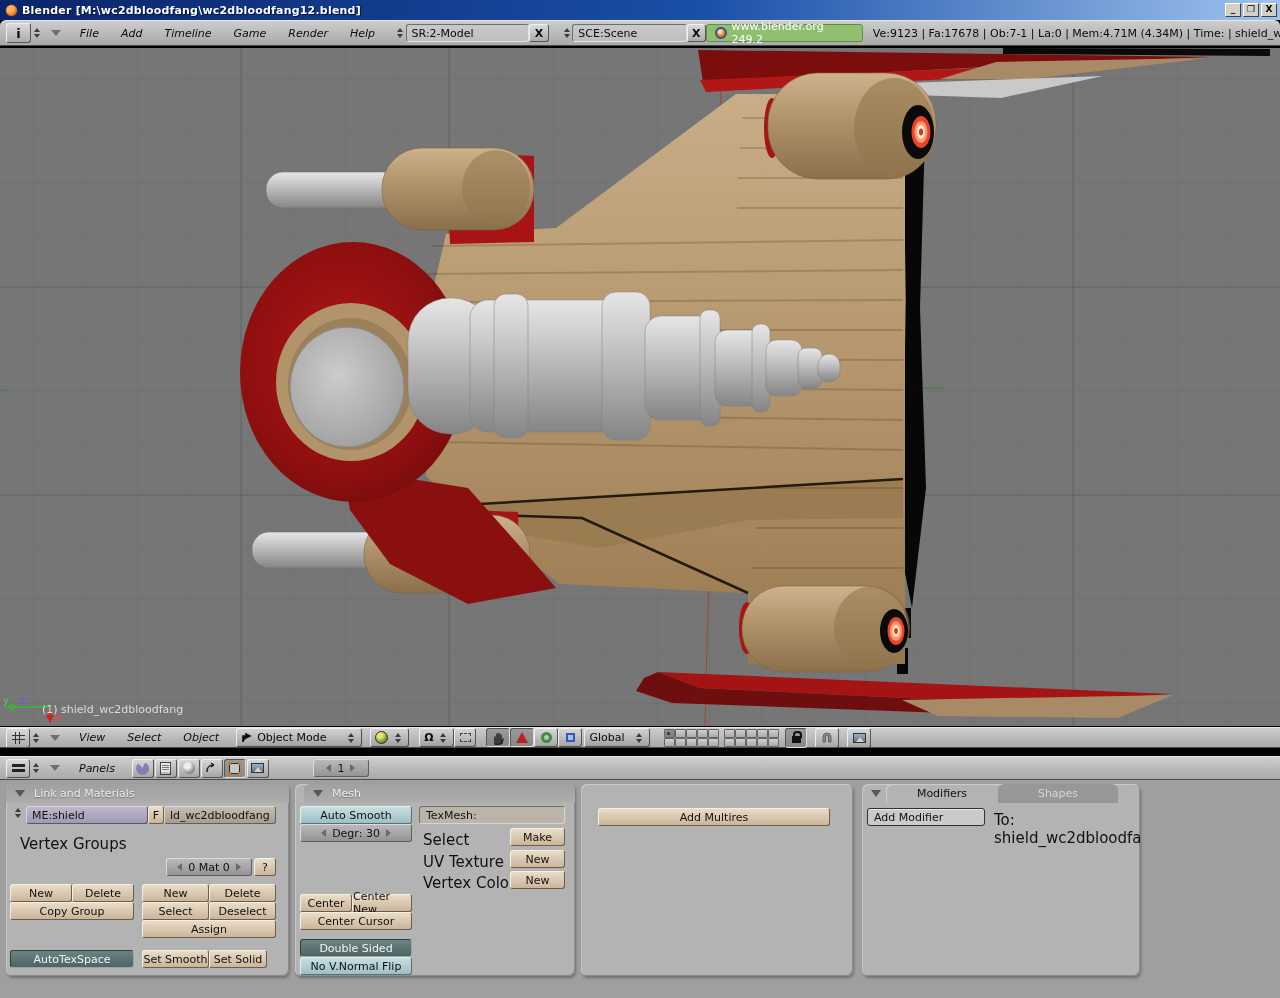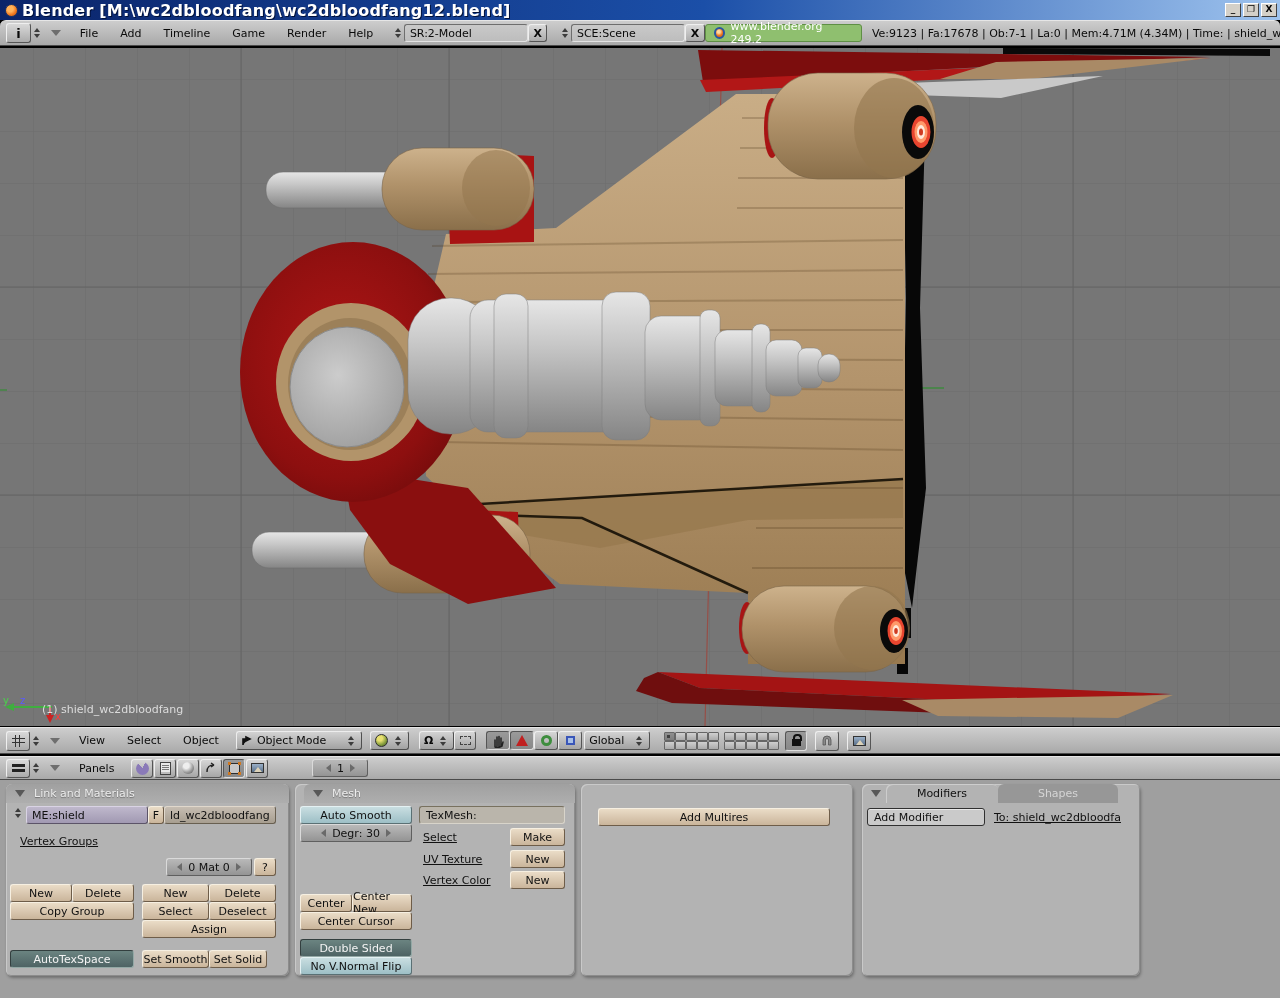--- a/index.html
+++ b/index.html
@@ -7,33 +7,33 @@
     font-family:"DejaVu Sans","Liberation Sans",sans-serif; }
   .app { position:relative; width:1280px; height:998px; background:#000; }
 
   
   .titlebar { position:absolute; left:0; top:0; width:1280px; height:20px;
     background:linear-gradient(90deg,#0a246a 0%,#1b4fa8 55%,#9ec3ee 100%);
     display:flex; align-items:center; padding:0 3px; }
   .blender-logo { width:13px; height:13px; border-radius:50%;
     background:radial-gradient(circle at 38% 35%,#ffb25a 0 30%,#f07820 60%,#b34f10 100%);
     border:1px solid #25355f; margin:0 4px 0 2px; }
-  .title-text { color:#fff; font-weight:bold; font-size:16px; letter-spacing:.2px;
+  .title-text { color:#fff; font-weight:bold; font-size:11px; letter-spacing:.2px;
     text-shadow:1px 1px 0 #00113a; white-space:nowrap; }
   .winbtns { margin-left:auto; display:flex; gap:2px; }
   .winbtn { width:16px; height:14px; background:#d4d0c8; border:1px solid;
     border-color:#fff #404040 #404040 #fff; font-size:9px; line-height:11px;
     text-align:center; color:#000; font-weight:bold; }
 
   
   .hdr { position:absolute; left:0; width:1280px;
     background:linear-gradient(#cdcdcd,#a9a9a9);
     border-top:1px solid #e6e6e6; border-bottom:1px solid #4a4a4a;
     display:flex; align-items:center; font-size:11px; color:#0a0a0a; }
-  .hdr .menu { padding:0 11px; cursor:default; }
+  .hdr .menu { padding:0 11px; cursor:default;font-style:italic; }
   .stepper { display:inline-flex; flex-direction:column; justify-content:center;
     gap:2px; width:12px; align-items:center; }
   .tri-u { width:0; height:0; border-left:3px solid transparent; border-right:3px solid transparent; border-bottom:4px solid #3c3c3c; }
   .tri-d { width:0; height:0; border-left:3px solid transparent; border-right:3px solid transparent; border-top:4px solid #3c3c3c; }
   .tri-collapse { width:0; height:0; border-left:5px solid transparent; border-right:5px solid transparent; border-top:6px solid #6e6e6e; margin:0 8px; }
   .bevelbtn { background:linear-gradient(#d9d9d9,#ababab); border:1px solid;
     border-color:#efefef #555 #555 #efefef; border-radius:3px;
     display:flex; align-items:center; justify-content:center; }
   .sunkfield { background:linear-gradient(#c9c9c9,#bdbdbd); border:1px solid;
     border-color:#6e6e6e #e2e2e2 #e2e2e2 #6e6e6e; border-radius:3px;
@@ -109,21 +109,21 @@
   .numf { background:linear-gradient(#b9b9b9,#949494); border:1px solid;
     border-color:#dadada #5f5f5f #5f5f5f #dadada; gap:6px; }
   .txtf { background:#bab5ab; border:1px solid; border-color:#78715f #d8d4ca #d8d4ca #78715f;
     justify-content:flex-start; padding-left:6px; }
   .menuf { background:#cacaca; border:1px solid #303030; box-shadow:inset 0 1px 0 #e8e8e8;
     justify-content:flex-start; padding-left:6px; }
   .mef { background:linear-gradient(#bfb8cc,#a199b2); border:1px solid;
     border-color:#d9d3e4 #5c5468 #5c5468 #d9d3e4; justify-content:flex-start; padding-left:5px; }
   .idf { background:linear-gradient(#c6bdb2,#a79e90); border:1px solid;
     border-color:#e0d8cc #685f50 #685f50 #e0d8cc; justify-content:flex-start; padding-left:5px; }
-  .lbl { position:absolute; font-size:11px; color:#111;text-decoration:underline; }
+  .lbl { position:absolute; font-size:15px; color:#111; }
   .arr-l { width:0; height:0; border-top:4px solid transparent; border-bottom:4px solid transparent; border-right:5px solid #6a6a6a; }
   .arr-r { width:0; height:0; border-top:4px solid transparent; border-bottom:4px solid transparent; border-left:5px solid #6a6a6a; }
   .tab { position:absolute; top:0; height:19px; display:flex; align-items:center; justify-content:center;
     font-size:11px; border-radius:6px 6px 0 0; }
   .tab.active { background:#b3b3b3; color:#111; box-shadow:inset 1px 1px 0 #cdcdcd; }
   .tab.inactive { background:#979797; color:#d5d5d5; }
 
   .pacman { width:13px; height:13px; border-radius:50%;
     background:conic-gradient(from 315deg, transparent 0 68deg, #8a7ab8 68deg 360deg); border:0; }
   .doc-glyph { width:11px; height:13px; background:#e8e8e8; border:1px solid #444;
@@ -335,21 +335,21 @@
       <polygon points="3,13 12,9 12,17" fill="#3fae3f"></polygon>
       <line x1="48" y1="13" x2="48" y2="24" stroke="#cc2222" stroke-width="2"></line>
       <polygon points="48,29 44,21 52,21" fill="#cc2222"></polygon>
       <text x="1" y="10" font-size="10" fill="#4ad24a">y</text>
       <text x="18" y="10" font-size="10" fill="#5a5aff">z</text>
       <text x="53" y="26" font-size="10" fill="#ff3a3a">x</text>
     </svg>
     <span class="vp-label">(1) shield_wc2dbloodfang</span>
   </div>
 
-  <div class="hdr" style="top:727px; height:27px;">
+  <div class="hdr" style="top:727px; height:21px;">
     <span class="bevelbtn" style="width:24px;height:20px;margin-left:6px;">
         <span class="grid-glyph"></span>
       </span>
     <span class="stepper">
         <span class="tri-u"></span>
         <span class="tri-d"></span>
       </span>
     <span class="tri-collapse"></span>
     <span class="menu">View</span>
     <span class="menu">Select</span>

